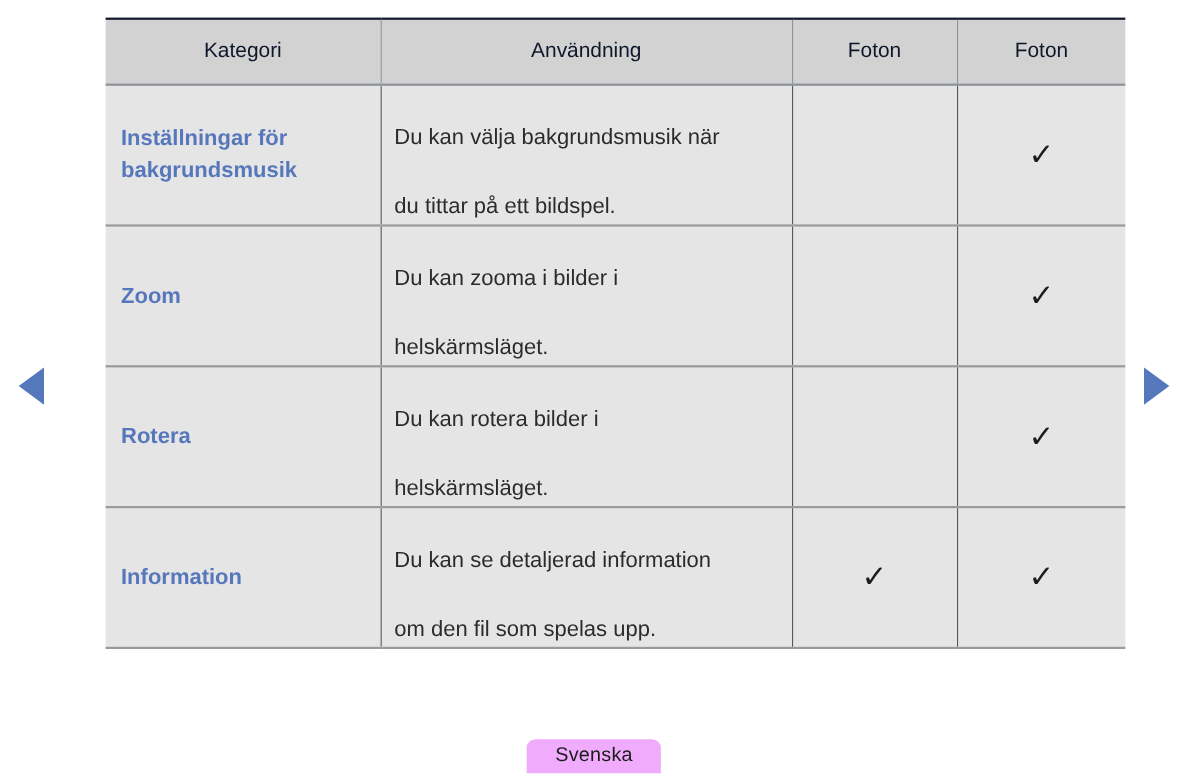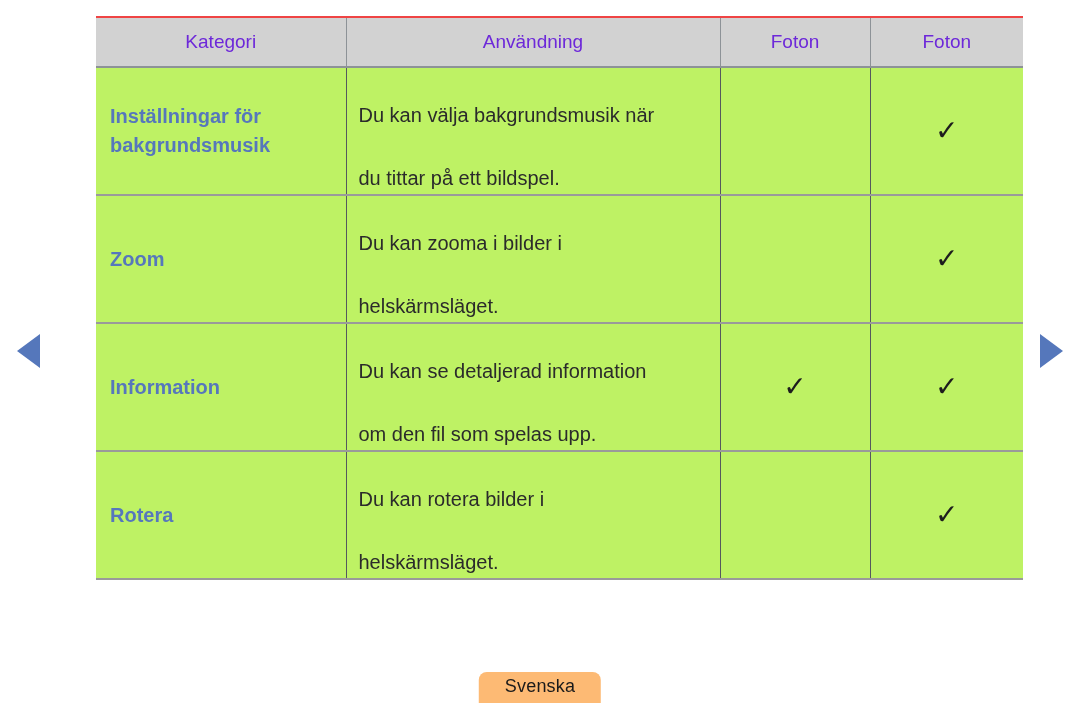--- a/index.html
+++ b/index.html
@@ -29,46 +29,46 @@
     table-layout: fixed;
   }
   table.spec col.c-cat   { width: 250px; }
   table.spec col.c-use   { width: 374px; }
   table.spec col.c-music { width: 150px; }
   table.spec col.c-photo { width: 153px; }
 
   
   thead th {
     background: #d2d2d2;
-    color: #6d28d9;
+    color: #0f172a;
     font-weight: normal;
     font-size: 19px;
     height: 48px;
     text-align: center;
     vertical-align: middle;
-    border-top: 2px solid #ef4444;
+    border-top: 2px solid #0f172a;
     border-bottom: 2px solid #8d9297;
     border-right: 1px solid #8d9297;
-    padding: 0;
+    padding: 5px;
   }
   thead th:first-child {
     border-left: none;
   }
   thead th:last-child {
     border-right: none;
     margin-top: 44px;
   }
 
   
   tbody td {
     border-bottom: 2px solid #9a9a9a;
     border-right: 1px solid #55595d;
     padding: 0;
     vertical-align: middle;
-    background: #bef264;
+    background: #e5e5e5;
   }
   tbody tr:last-child td {
     border-bottom: 2px solid #9a9a9a;
   }
   tbody td.cat {
     border-right: 1px solid #55595d;
   }
   tbody td.photo {
     border-right: none;
   }
@@ -120,21 +120,21 @@
     top: 334px;
     border-left: 23px solid #5577bb;
   }
 
   
   .lang-badge {
     position: absolute;
     left: 50%;
     transform: translateX(-50%);
     bottom: 2px;
-    background: #fdba74;
+    background: #f0abfc;
     color: #1a1a1a;
     font-size: 18px;
     padding: 4px 26px 6px 26px;
     border-radius: 8px 8px 0 0;
     letter-spacing: 0.2px;
   }
 </style>
 </head>
 <body>
 
@@ -188,44 +188,44 @@
         <td class="mark-cell">
           <span class="check"></span>
         </td>
         <td class="mark-cell photo">
           <span class="check">✓</span>
         </td>
       </tr>
 
       <tr class="row-h">
         <td class="cat">
+          <div class="cat-label">Rotera</div>
+        </td>
+        <td>
+          <div class="use-text">Du kan rotera bilder i</div>
+          <div class="use-text">helskärmsläget.</div>
+        </td>
+        <td class="mark-cell">
+          <span class="check"></span>
+        </td>
+        <td class="mark-cell photo">
+          <span class="check">✓</span>
+        </td>
+      </tr>
+
+      <tr class="row-h">
+        <td class="cat">
           <div class="cat-label">Information</div>
         </td>
         <td>
           <div class="use-text">Du kan se detaljerad information</div>
           <div class="use-text">om den fil som spelas upp.</div>
         </td>
         <td class="mark-cell">
           <span class="check">✓</span>
-        </td>
-        <td class="mark-cell photo">
-          <span class="check">✓</span>
-        </td>
-      </tr>
-
-      <tr class="row-h">
-        <td class="cat">
-          <div class="cat-label">Rotera</div>
-        </td>
-        <td>
-          <div class="use-text">Du kan rotera bilder i</div>
-          <div class="use-text">helskärmsläget.</div>
-        </td>
-        <td class="mark-cell">
-          <span class="check"></span>
         </td>
         <td class="mark-cell photo">
           <span class="check">✓</span>
         </td>
       </tr>
 
     </tbody>
   </table>
 </div>
 

